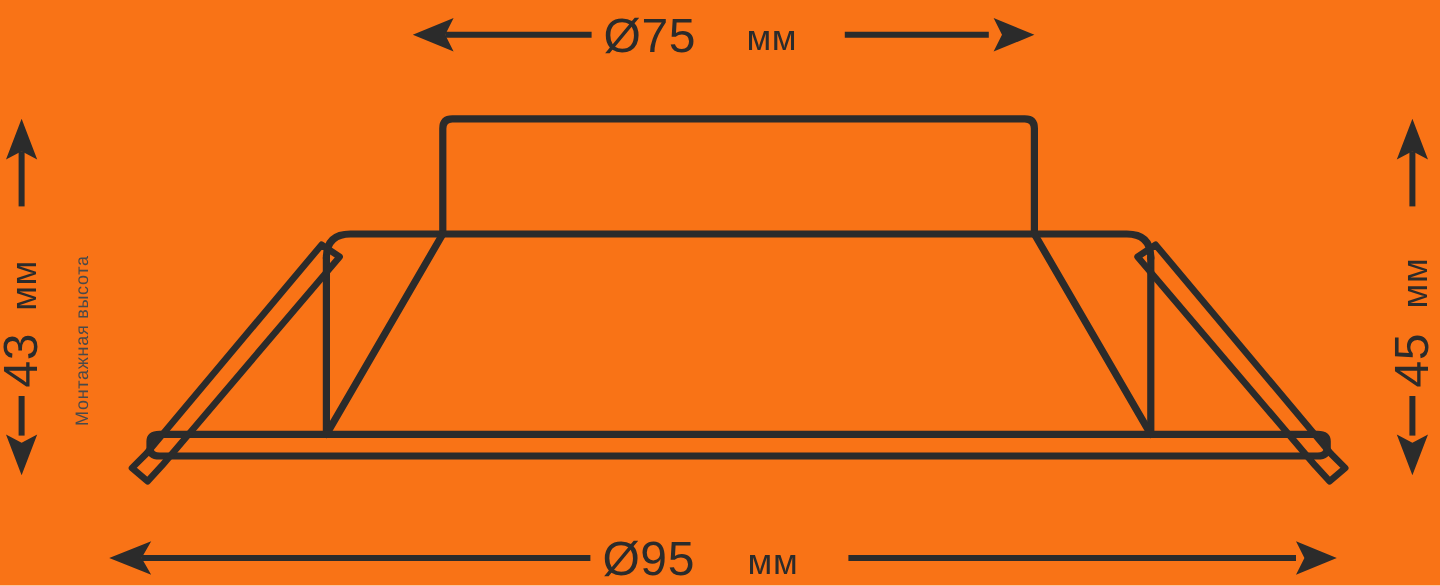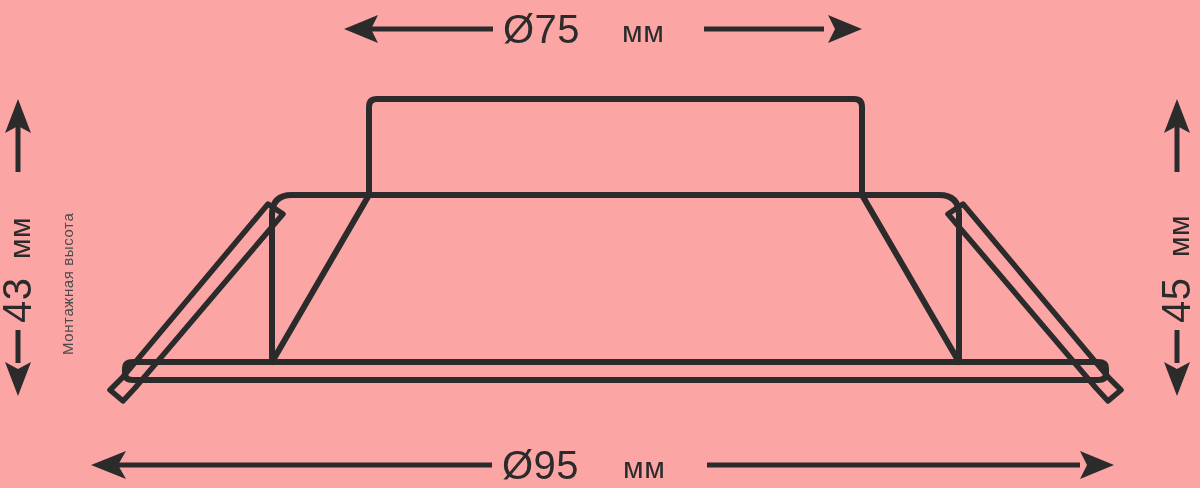--- a/index.html
+++ b/index.html
@@ -7,21 +7,21 @@
     padding: 0;
     background: #ffffff;
   }
   body {
     font-family: "Liberation Sans", sans-serif;
   }
   #drawing-root {
     position: relative;
     width: 1200px;
     height: 488px;
-    background: #fca5a5;
+    background: #f97316;
     overflow: hidden;
   }
   #drawing-svg {
     position: absolute;
     left: 0;
     top: 0;
     width: 1200px;
     height: 488px;
     display: block;
   }

